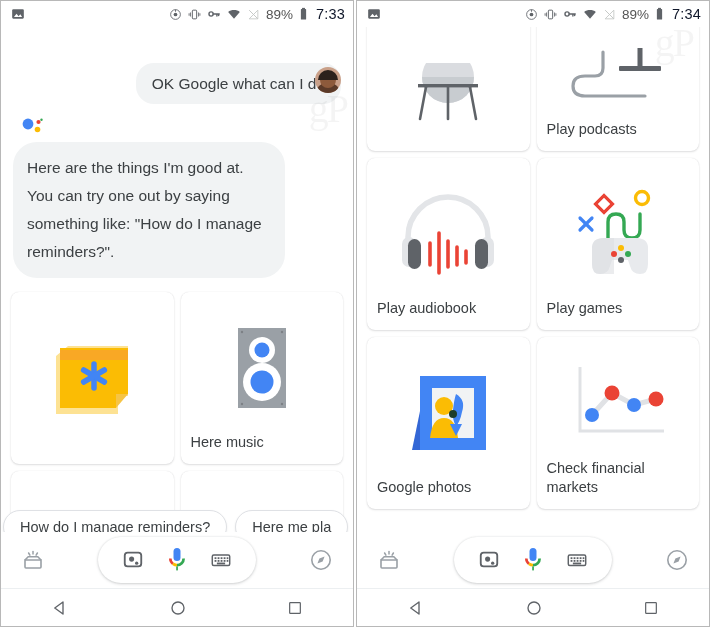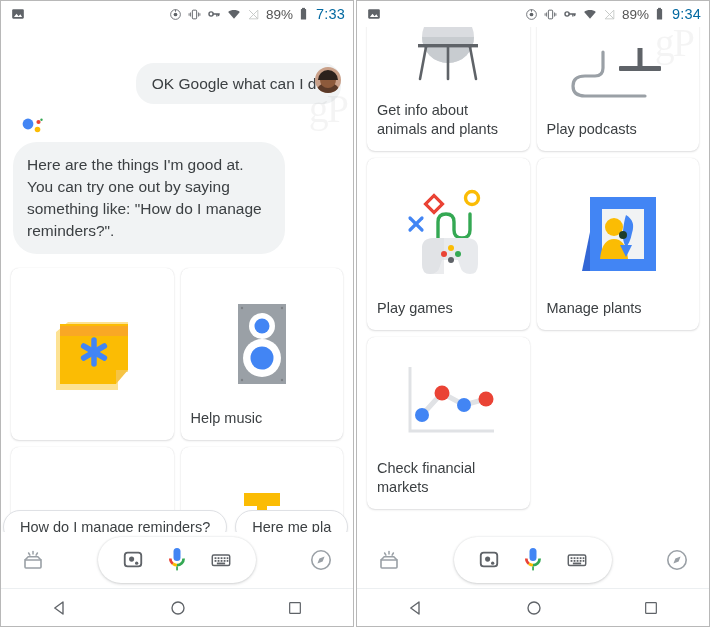--- a/index.html
+++ b/index.html
@@ -23,21 +23,21 @@
   .statusbar {
     height: 26px;
     display: flex; align-items: center;
     padding: 0 8px 0 10px;
     background: #ffffff;
     position: relative; z-index: 40;
   }
   .sb-left { display:flex; align-items:center; }
   .sb-right { margin-left:auto; display:flex; align-items:center; gap:6px; }
   .sb-time {
-    font-size: 14.5px; color: #0369a1; letter-spacing: .2px;
+    font-size: 14.5px; color: #0f172a; letter-spacing: .2px;
     margin-left: 2px;
   }
   .sb-batt-text { font-size: 13.5px; color:#555; }
   .ico { display:block; }
 
   
   .convo { position:relative; padding: 0 12px; }
   .avatar {
     position:absolute; right: 12px; top: 4px;
     width: 26px; height: 26px; border-radius: 50%;
@@ -69,21 +69,21 @@
     max-width: 270px;
   }
   .bubble.user { border-radius: 18px; }
   .assistant-wrap { margin-top: 14px; }
   .assistant-dots { margin-left: 8px; margin-bottom: 6px; position:relative; height:18px; width:30px;}
   .bubble.assistant {
     background:#f1f3f4;
     border-radius: 24px;
     max-width: 272px;
     padding: 12px 14px;
-    line-height: 22px;
+    line-height: 28px;
   }
 
   
   .cards {
     display: grid;
     grid-template-columns: 1fr 1fr;
     gap: 7px;
     padding: 0 10px;
     margin-top: 14px;
   }
@@ -255,21 +255,21 @@
             <circle cx="52" cy="66" r="19" fill="#ffffff"></circle>
             <circle cx="52" cy="66" r="11.5" fill="#4285F4"></circle>
             <g fill="#7c8186">
               <circle cx="32" cy="16" r="1.2"></circle>
                 <circle cx="72" cy="16" r="1.2"></circle>
               <circle cx="32" cy="88" r="1.2"></circle>
                 <circle cx="72" cy="88" r="1.2"></circle>
             </g>
           </svg>
         </div>
-        <div class="cap">Help music</div>
+        <div class="cap">Here music</div>
       </div>
 
       <div class="card">
         <div class="art" style="align-items:flex-start;">
           <svg width="104" height="60" viewBox="0 0 104 60" style="margin-top:22px;">
             <path d="M20 48 C20 26, 84 26, 84 48 Z" fill="#4285F4"></path>
           </svg>
         </div>
         <div class="cap"></div>
       </div>
@@ -381,54 +381,72 @@
           </svg>
         <svg class="ico" width="13" height="13" viewBox="0 0 24 24">
             <path d="M20 4 L20 20 L4 20 Z" fill="none" stroke="#c4c7c5" stroke-width="1.6"></path>
             <path d="M4 4 L20 20" stroke="#c4c7c5" stroke-width="1.8"></path>
           </svg>
         <span class="sb-batt-text">89%</span>
         <svg class="ico" width="9" height="14" viewBox="0 0 12 24">
             <rect x="3.5" y="1.5" width="5" height="2" fill="#5f6368"></rect>
             <rect x="1.5" y="3.5" width="9" height="18" rx="1" fill="#5f6368"></rect>
           </svg>
-        <span class="sb-time">9:34</span>
+        <span class="sb-time">7:34</span>
       </div>
     </div>
 
     <div class="cards right-grid" style="margin-top:-24px;">
 
       <div class="card" style="height:148px;">
         <div class="art" style="align-items:flex-end; padding-bottom:4px;">
           <svg width="96" height="74" viewBox="0 0 96 74">
             <circle cx="48" cy="14" r="26" fill="#dadce0"></circle>
             <path d="M22 14 a26 26 0 0 0 52 0 Z" fill="#c8ccd0"></path>
             <rect x="18" y="21" width="60" height="3.4" fill="#5f6368"></rect>
             <g stroke="#5f6368" stroke-width="2.6" stroke-linecap="round">
               <path d="M26 24 L20 56"></path>
                 <path d="M70 24 L76 56"></path>
                 <path d="M48 24 L48 56"></path>
             </g>
           </svg>
         </div>
-        <div class="cap">Get info about animals and plants</div>
       </div>
 
       <div class="card" style="height:148px;">
         <div class="wm" style="right:6px; top:16px;">gP</div>
         <div class="art" style="align-items:flex-end; padding-bottom:8px;">
           <svg width="110" height="64" viewBox="0 0 110 64">
             <path d="M40 4 L40 20 Q40 28 32 28 L22 28 Q10 28 10 38 Q10 48 22 48 L82 48" fill="none" stroke="#9aa0a6" stroke-width="3.2" stroke-linecap="round"></path>
             <rect x="56" y="18" width="42" height="5" rx="1" fill="#5f6368"></rect>
             <rect x="74.5" y="0" width="5" height="20" fill="#5f6368"></rect>
           </svg>
         </div>
         <div class="cap">Play podcasts</div>
       </div>
 
+      <div class="card">
+        <div class="art">
+          <svg width="108" height="98" viewBox="0 0 108 98">
+            <path d="M14 62 L14 52 a40 40 0 0 1 80 0 L94 62" fill="none" stroke="#e3e5e8" stroke-width="5.5" stroke-linecap="round"></path>
+            <rect x="8" y="52" width="14" height="30" rx="7" fill="#e3e5e8"></rect>
+            <rect x="86" y="52" width="14" height="30" rx="7" fill="#e3e5e8"></rect>
+            <rect x="14" y="54" width="13" height="30" rx="6.5" fill="#5f6368"></rect>
+            <rect x="81" y="54" width="13" height="30" rx="6.5" fill="#5f6368"></rect>
+            <g stroke="#EA4335" stroke-width="3.6" stroke-linecap="round">
+              <path d="M36 58 L36 80"></path>
+              <path d="M45 48 L45 88"></path>
+              <path d="M54 56 L54 82"></path>
+              <path d="M63 62 L63 80"></path>
+              <path d="M72 66 L72 78"></path>
+            </g>
+          </svg>
+        </div>
+        <div class="cap">Play audiobook</div>
+      </div>
 
       <div class="card">
         <div class="art">
           <svg width="108" height="104" viewBox="0 0 108 104">
             <g stroke="#4285F4" stroke-width="3.2" stroke-linecap="round">
               <path d="M16 36 L28 48"></path>
                 <path d="M28 36 L16 48"></path>
             </g>
             <rect x="34" y="16" width="12" height="12" fill="none" stroke="#EA4335" stroke-width="3.2" transform="rotate(45 40 22)"></rect>
             <circle cx="78" cy="16" r="6.5" fill="none" stroke="#FBBC05" stroke-width="3.4"></circle>
@@ -450,21 +468,21 @@
             <path d="M18 86 L32 18 L32 86 Z" fill="#3367D6"></path>
             <rect x="26" y="12" width="66" height="74" fill="#4285F4"></rect>
             <rect x="38" y="24" width="42" height="50" fill="#f1f3f4"></rect>
             <circle cx="50" cy="42" r="9" fill="#FBBC04"></circle>
             <path d="M36 74 Q38 54 50 54 Q62 54 64 74 Z" fill="#FBBC04"></path>
             <path d="M62 30 Q72 36 68 48 Q66 58 62 62 Q58 56 59 46 Q60 36 62 30 Z" fill="#4285F4"></path>
             <path d="M56 60 L68 60 L62 72 Z" fill="#4285F4"></path>
             <circle cx="59" cy="50" r="4" fill="#1d3d2b"></circle>
           </svg>
         </div>
-        <div class="cap">Manage plants</div>
+        <div class="cap">Google photos</div>
       </div>
 
       <div class="card">
         <div class="art">
           <svg width="108" height="88" viewBox="0 0 108 88">
             <path d="M16 8 L16 72 L100 72" fill="none" stroke="#e0e2e5" stroke-width="3"></path>
             <path d="M28 56 L48 34 L70 46 L92 40" fill="none" stroke="#e0e2e5" stroke-width="5" stroke-linejoin="round" stroke-linecap="round"></path>
             <circle cx="28" cy="56" r="7" fill="#4285F4"></circle>
             <circle cx="48" cy="34" r="7.5" fill="#EA4335"></circle>
             <circle cx="70" cy="46" r="7" fill="#4285F4"></circle>

